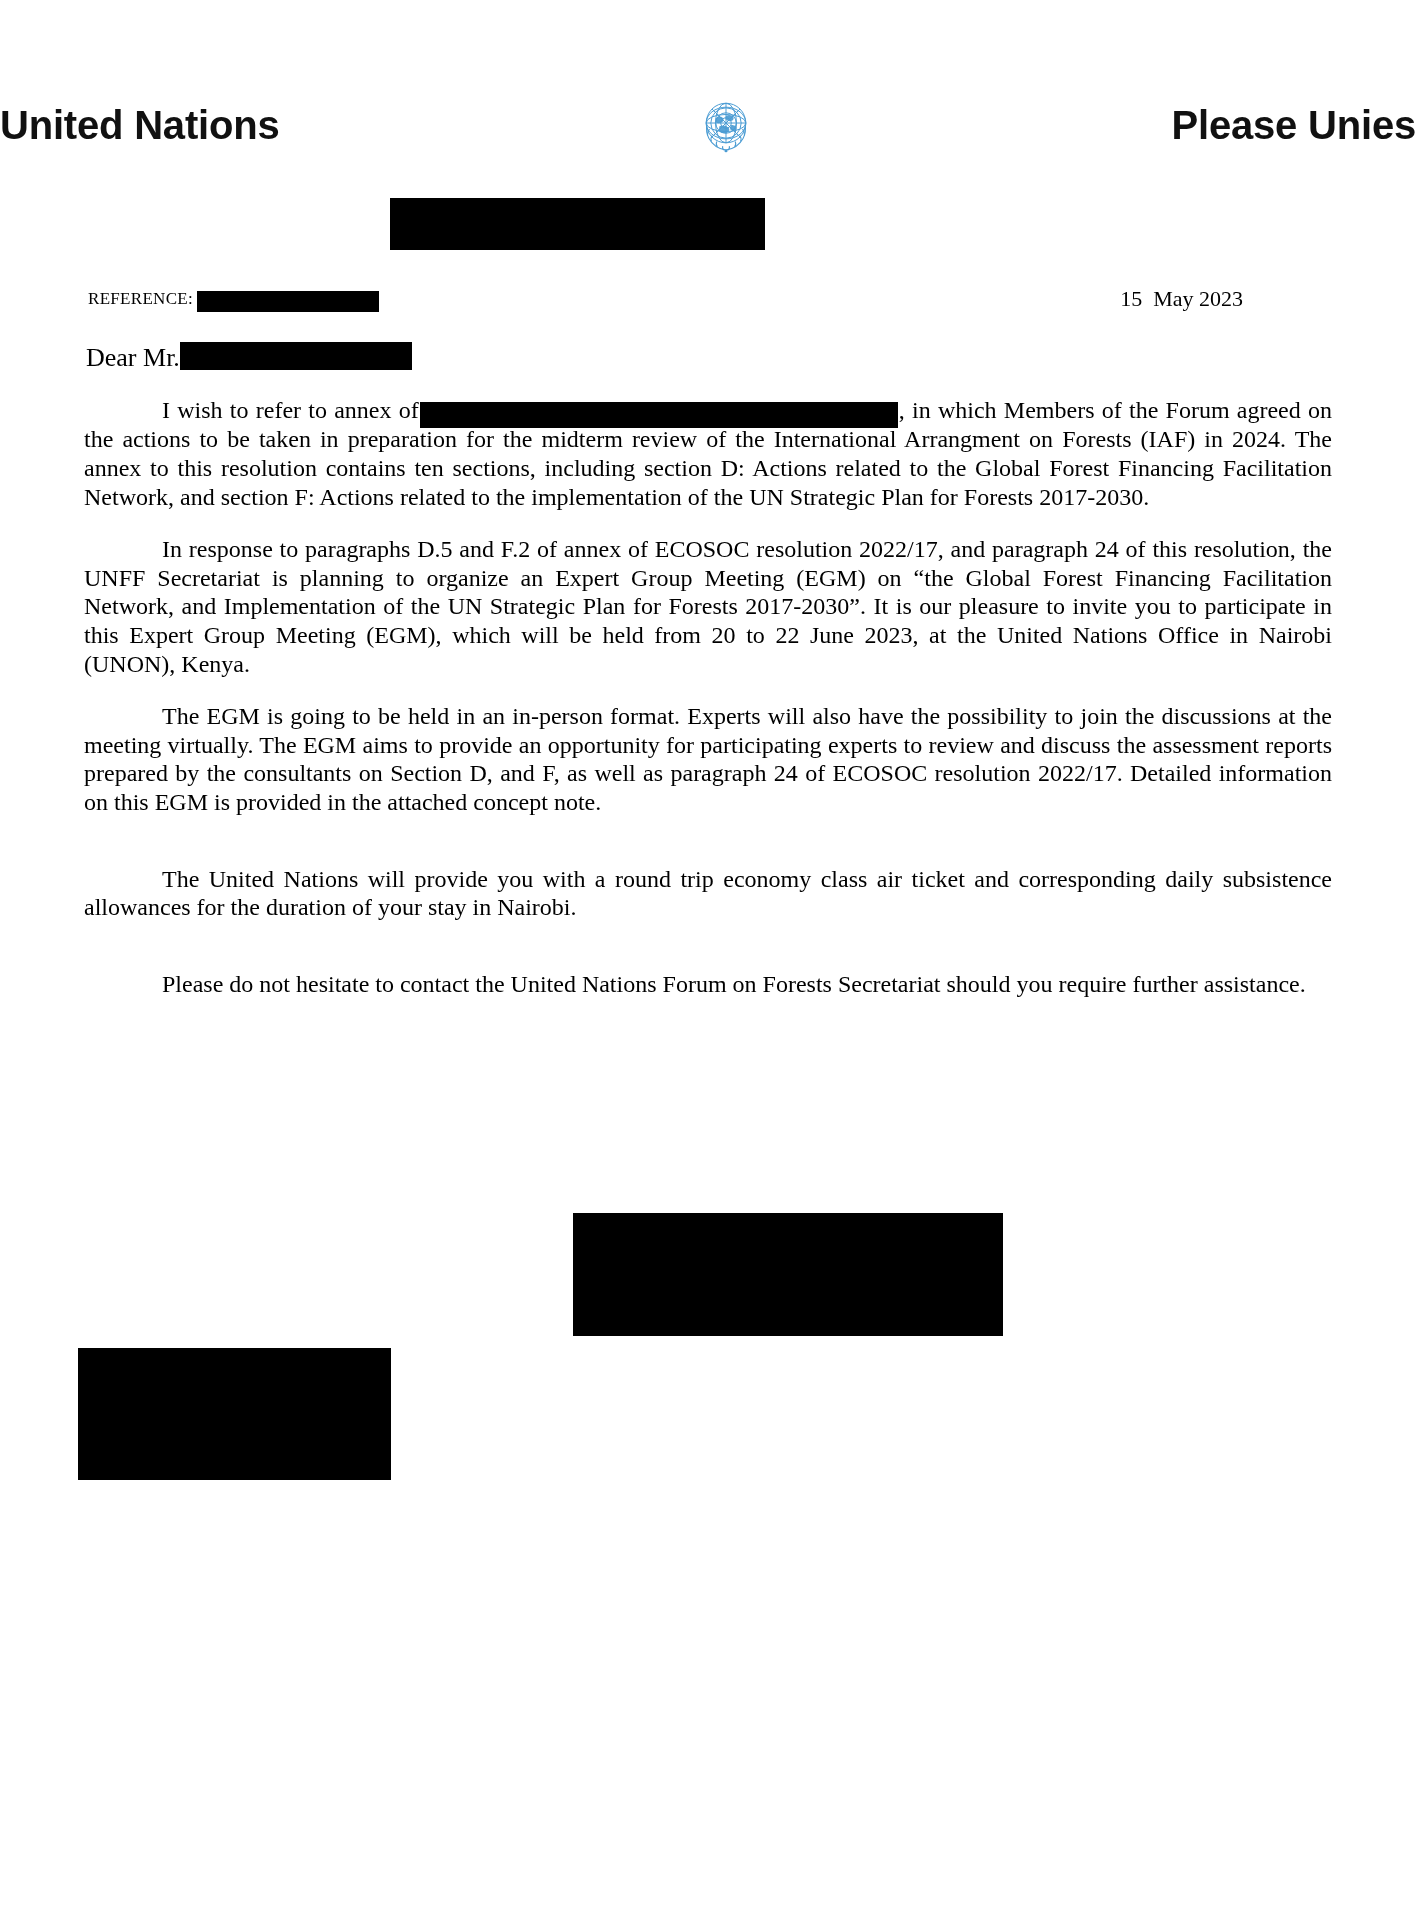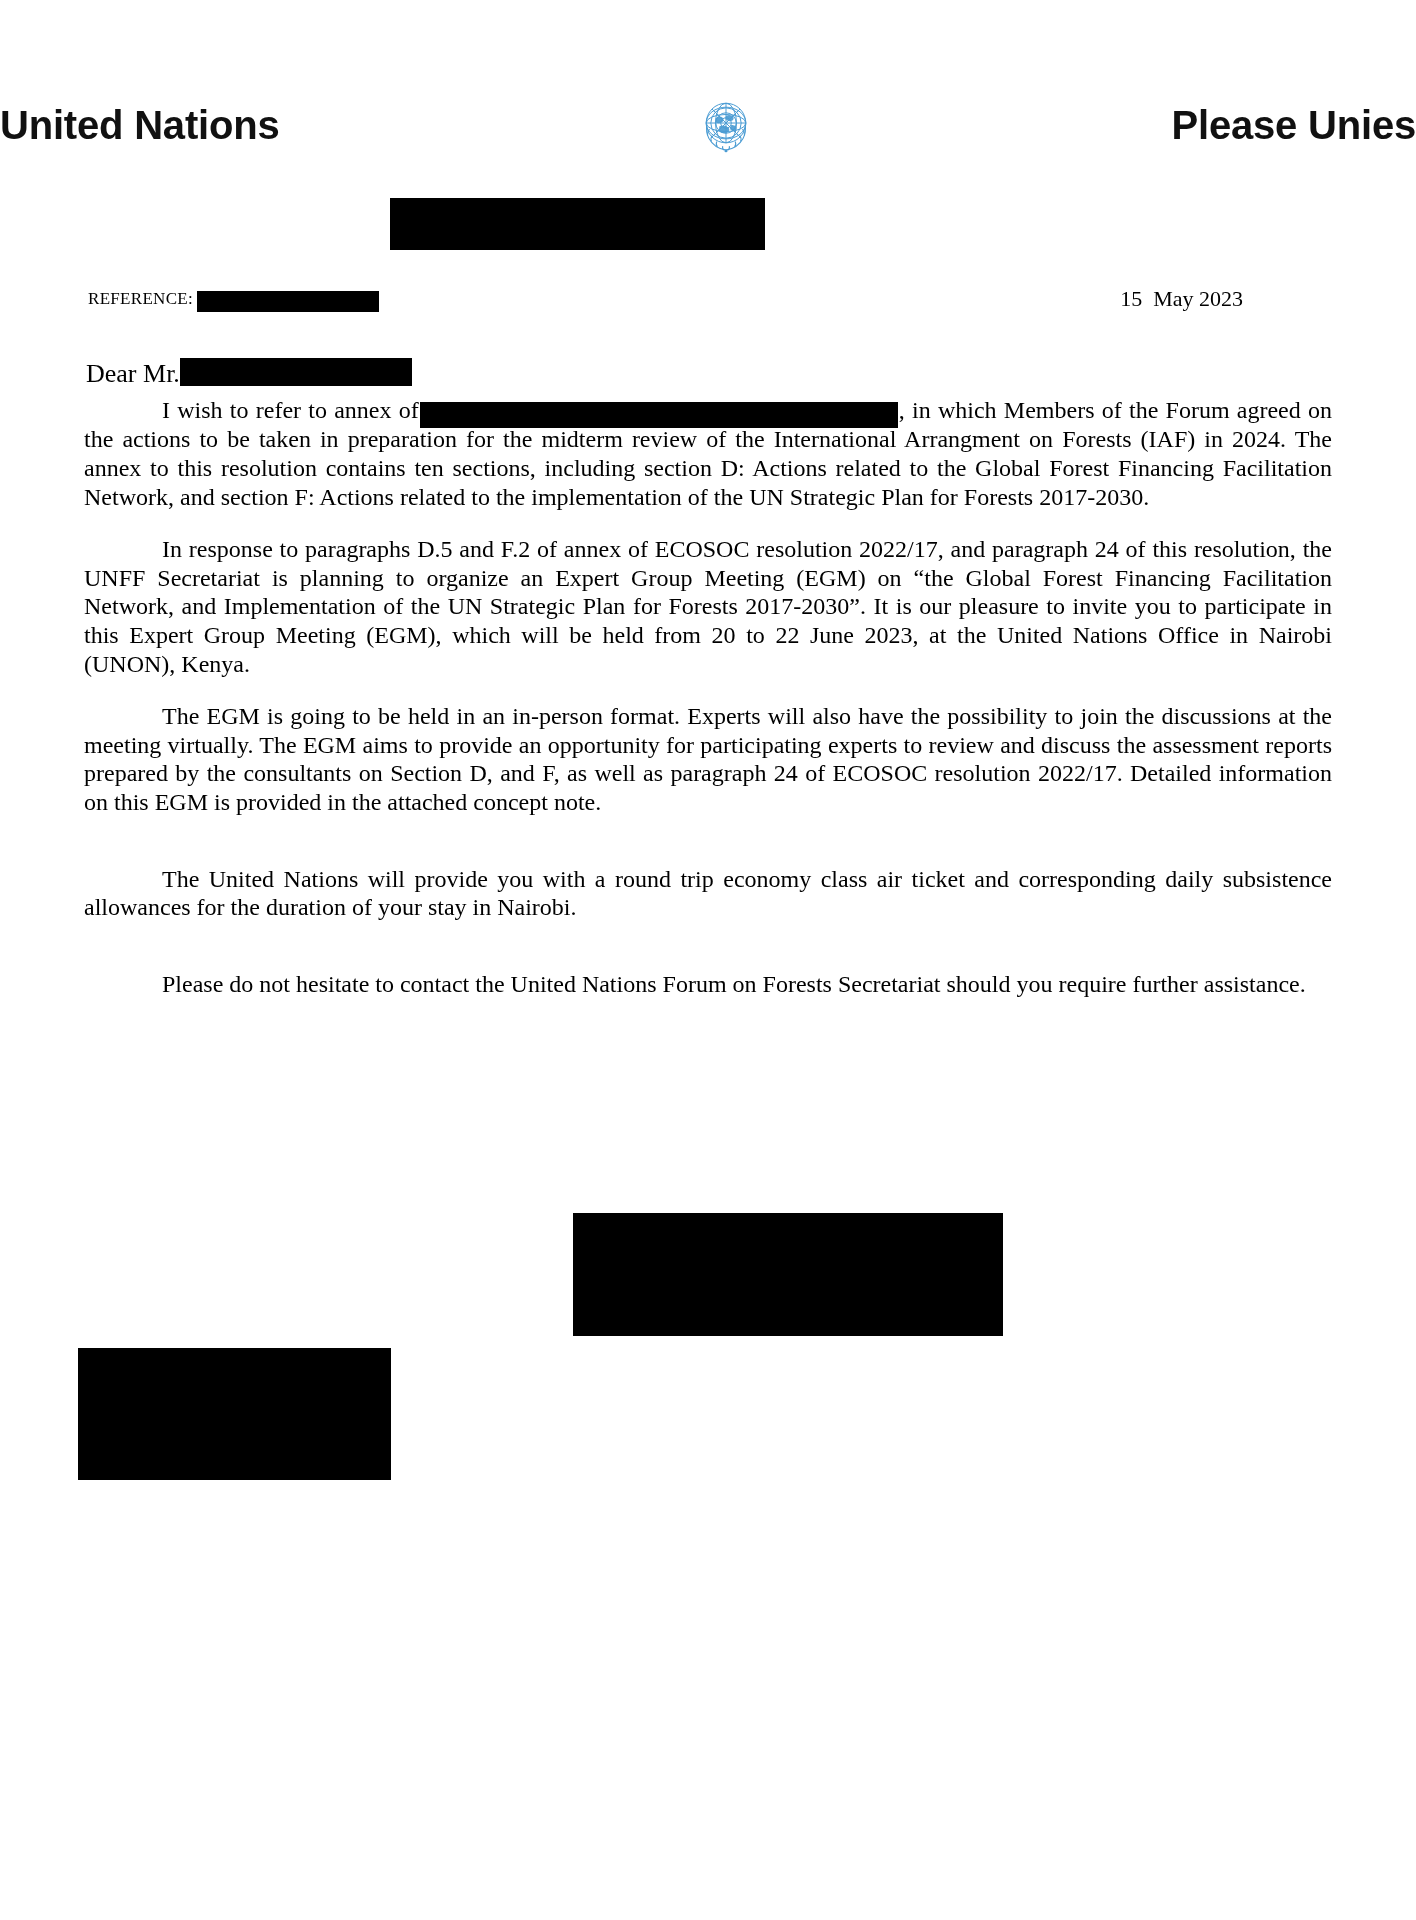--- a/index.html
+++ b/index.html
@@ -105,21 +105,21 @@
   .date-text {
     font-size: 22px;
     white-space: pre;
     margin-right: 85px;
   }
 
   
   .salutation {
     position: absolute;
     left: 86px;
-    top: 354px;
+    top: 338px;
     font-size: 26px;
     line-height: 1.2;
     display: flex;
     align-items: baseline;
   }
   .salutation-redact {
     width: 232px;
     height: 28px;
     position: relative;
     top: 4px;

